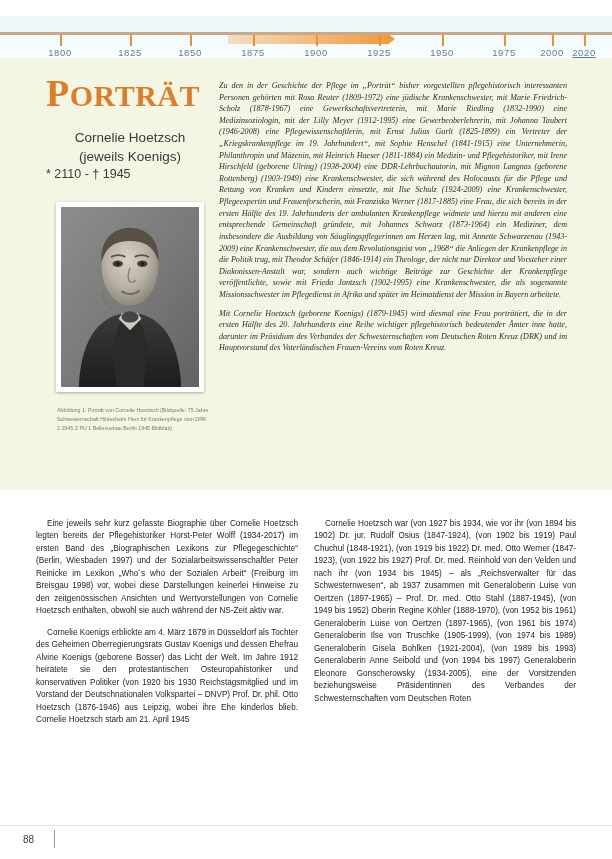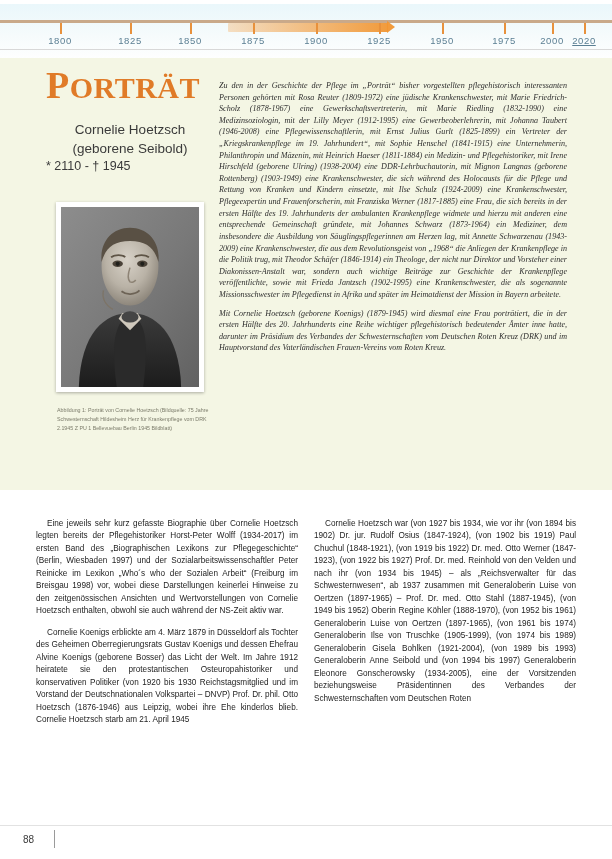--- a/index.html
+++ b/index.html
@@ -15,21 +15,21 @@
     background: #ffffff;
     font-family: "Liberation Sans", sans-serif;
     overflow: hidden;
     box-sizing: border-box;
   }
 
   
   .timeline {
     position: absolute;
     left: 0;
-    top: 4px;
+    top: 16px;
     width: 612px;
     height: 58px;
     background: linear-gradient(to bottom, #eaf7fb 0%, #f6fbfc 55%, #ffffff 100%);
   }
   .timeline-rule {
     position: absolute;
     left: 0;
     top: 16px;
     width: 612px;
     height: 3px;
@@ -82,21 +82,21 @@
     left: 0;
     top: 58px;
     width: 612px;
     height: 432px;
     background: #f4f6e4;
   }
 
   .title-col {
     position: absolute;
     left: 46px;
-    top: 66px;
+    top: 74px;
     width: 168px;
   }
   .portrait-title {
     margin: 0;
     font-family: "Liberation Serif", serif;
     font-weight: bold;
     font-size: 30px;
     line-height: 1;
     color: #e07b28;
     letter-spacing: .5px;
@@ -254,21 +254,21 @@
       </div>
     <div class="timeline-baseline"></div>
   </div>
 
   <div class="intro-band"></div>
 
   <div class="title-col">
     <h1 class="portrait-title"><span class="cap">P</span><span>ORTRÄT</span></h1>
     <p class="subject-name">
       <span>Cornelie Hoetzsch</span><br>
-      <span>(geborene Seibold)</span>
+      <span>(jeweils Koenigs)</span>
     </p>
     <p class="subject-dates">* 2110 - † 1945</p>
   </div>
 
   <div class="photo-frame">
     <div class="photo-inner">
       <svg viewBox="0 0 148 190" width="100%" height="100%" preserveAspectRatio="xMidYMid slice">
         <defs>
           <linearGradient id="bg" x1="0" y1="0" x2="1" y2="1">
             <stop offset="0%" stop-color="#8d8d8d"></stop>

